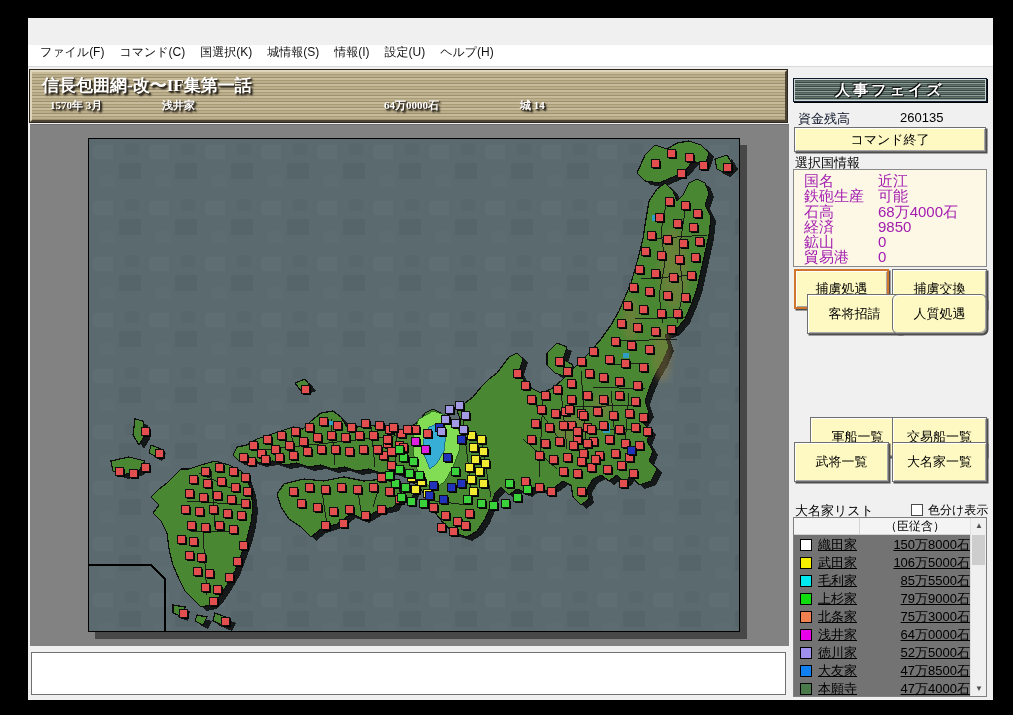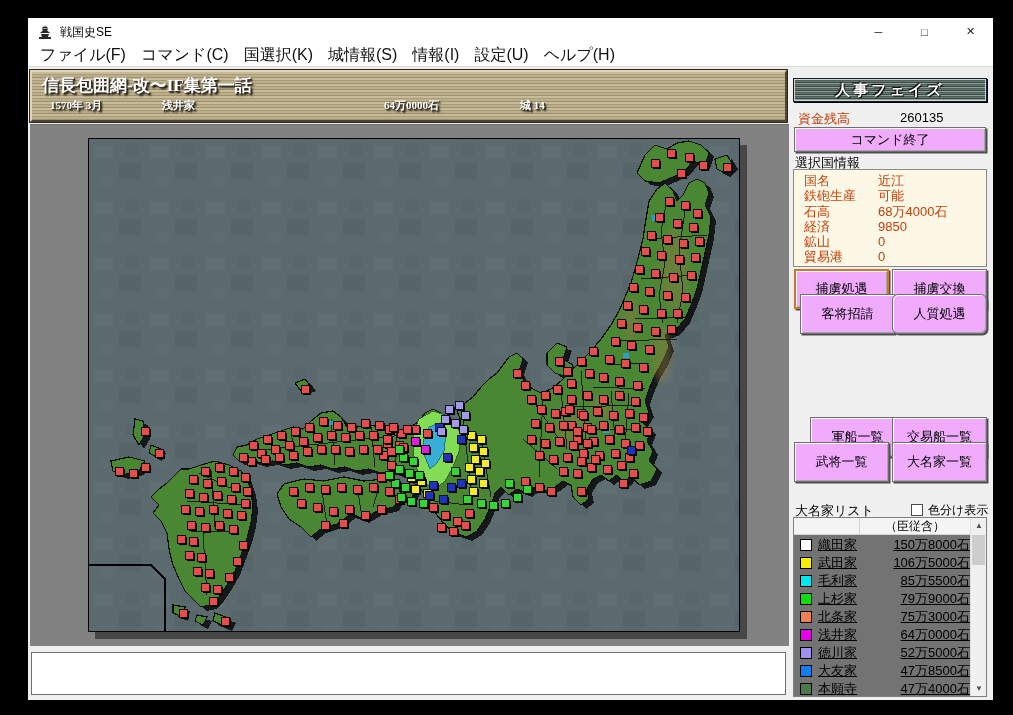--- a/index.html
+++ b/index.html
@@ -12,21 +12,21 @@
   #titlebar{position:absolute;left:0;top:0;width:100%;height:27px;background:#fff;}
   #title-icon{position:absolute;left:9px;top:6px;width:16px;height:16px;}
   #title-text{position:absolute;left:32px;top:6px;font-size:12px;color:#000;}
   .wbtn{position:absolute;top:0;width:45px;height:27px;display:flex;align-items:center;justify-content:center;
     font-size:11px;color:#222;background:#fff;}
   #btn-min{right:92px;} #btn-max{right:46px;} #btn-close{right:0;}
 
   
   #menubar{position:absolute;left:0;top:27px;width:100%;height:22px;background:#fff;
     border-bottom:1px solid #d9d9d9;display:flex;align-items:center;padding-left:6px;}
-  .menu-item{font-size:16px;color:#111;padding:2px 9px 2px 6px;white-space:nowrap;}
+  .menu-item{font-size:12px;color:#111;padding:2px 9px 8px 6px;white-space:nowrap;}
 
   
   #scen-header{position:absolute;left:2px;top:52px;width:757px;height:52px;
     background:repeating-linear-gradient(180deg,#c7bb99 0 2px,#a89b77 2px 3px,#bbae8a 3px 5px,#9d9070 5px 6px);
     border:2px solid;border-color:#ded5ba #4e4433 #4e4433 #ded5ba;box-shadow:0 0 0 1px #2e2820;}
   #scen-title{position:absolute;left:10px;top:2px;font-family:"Liberation Serif",serif;font-weight:bold;
     font-size:17px;color:#fff;text-shadow:1px 1px 0 #3a3020,2px 2px 2px #000;}
   .scen2{position:absolute;top:26px;font-family:"Liberation Serif",serif;font-weight:bold;font-size:11px;
     color:#fff;text-shadow:1px 1px 0 #3a3020,2px 2px 2px #000;}
   #scen-year{left:18px;} #scen-clan{left:130px;} #scen-koku{left:352px;} #scen-castles{left:488px;}
@@ -42,31 +42,31 @@
   #msgwrap{position:absolute;left:2px;top:630px;width:757px;height:50px;background:#f0f0f0;}
   #msgbox{position:absolute;left:1px;top:4px;width:755px;height:43px;background:#fff;border:1px solid #707070;}
 
   
   #panel{position:absolute;left:763px;top:52px;width:200px;height:628px;background:#f0f0f0;}
   #phase-header{position:absolute;left:2px;top:8px;width:194px;height:24px;border:1px solid #0e1c30;
     background:repeating-linear-gradient(180deg,#90a09a 0 1px,#4e5e5a 1px 2px,#66766f 2px 3px,#3a4844 3px 4px);
     box-shadow:inset 0 0 0 1px #cfd6d2,1px 1px 0 #000;
     color:#fff;font-weight:bold;font-size:15px;letter-spacing:3px;text-align:center;line-height:21px;
     text-shadow:1px 1px 1px #000,-1px -1px 1px #000;}
-  #funds-label{position:absolute;left:7px;top:40px;font-size:13px;color:#c2410c;}
+  #funds-label{position:absolute;left:7px;top:40px;font-size:13px;color:#0f172a;}
   #funds-value{position:absolute;left:109px;top:40px;font-size:13px;color:#000;}
-  .btn3d{background:#f0abfc;border:1px solid #6f6f6f;
+  .btn3d{background:#fef9c3;border:1px solid #6f6f6f;
     box-shadow:inset 1px 1px 0 #fff,inset -1px -1px 0 #a8a8a8,1.5px 1.5px 0 #4e4e4e;
     font-size:13px;color:#000;display:flex;align-items:center;justify-content:center;white-space:nowrap;}
   .btn3d.focused{border:2px solid #d0752c;}
   #cmd-end{position:absolute;left:3px;top:57px;width:192px;height:25px;}
   #country-label{position:absolute;left:4px;top:84px;font-size:13px;color:#000;}
   #country-box{position:absolute;left:2px;top:99px;width:194px;height:98px;background:#fdf8e6;
     border:1px solid #8a8a8a;padding:3px 0 0 10px;}
-  .crow{display:grid;grid-template-columns:74px 1fr;font-size:13px;line-height:15.3px;color:#c2410c;}
+  .crow{display:grid;grid-template-columns:74px 1fr;font-size:15px;line-height:15.3px;color:#a21caf;}
   .abtn{position:absolute;width:95px;height:40px;}
   #daimyo-label{position:absolute;left:4px;top:432px;font-size:13px;color:#000;}
   #color-check{position:absolute;left:120px;top:434px;width:12px;height:12px;background:#fff;border:1px solid #4a4a4a;}
   #color-check-label{position:absolute;left:137px;top:432px;font-size:12px;color:#000;}
   #daimyo-list{position:absolute;left:2px;top:447px;width:194px;height:180px;background:#737373;border:1px solid #808080;}
   #dl-header{position:absolute;left:0;top:0;width:176px;height:17px;background:#f4f4f4;
     border-bottom:1px solid #d4d4d4;display:grid;grid-template-columns:66px 1fr;font-size:12px;color:#000;}
   #dl-header .c1{border-right:1px solid #d4d4d4;}
   #dl-header .c2{text-align:center;line-height:16px;}
   #dl-rows{position:absolute;left:0;top:18px;width:176px;}
@@ -77,29 +77,20 @@
   .sb-arrow{position:absolute;left:0;width:16px;height:15px;font-size:8px;color:#505050;
     display:flex;align-items:center;justify-content:center;}
   #sb-up{top:0;} #sb-down{bottom:0;}
   #sb-thumb{position:absolute;left:1px;top:17px;width:13px;height:30px;background:#cdcdcd;}
 </style>
 </head>
 <body>
 
 <div id="window">
 
-  <div id="titlebar">
-    <svg id="title-icon" viewBox="0 0 16 16">
-      <path d="M2 13 h12 v2 H2 z M4 10 h8 l-1 3 H5 z M3 9 h10 l-2.2-2 H5.2 z M5 5 h6 l-1 2 H6 z M4.5 4.5 h7 L9.5 2.5 h-3 z" fill="#2a2a2a"></path>
-    </svg>
-    <span id="title-text">戦国史SE</span>
-    <div class="wbtn" id="btn-min">─</div>
-    <div class="wbtn" id="btn-max">□</div>
-    <div class="wbtn" id="btn-close">✕</div>
-  </div>
 
   <div id="menubar">
       <div class="menu-item">ファイル(F)</div>
       <div class="menu-item">コマンド(C)</div>
       <div class="menu-item">国選択(K)</div>
       <div class="menu-item">城情報(S)</div>
       <div class="menu-item">情報(I)</div>
       <div class="menu-item">設定(U)</div>
       <div class="menu-item">ヘルプ(H)</div>
     </div>
@@ -873,20 +864,20 @@
           </div>
         </div>
       <div id="scrollbar">
         <div class="sb-arrow" id="sb-up">▲</div>
         <div id="sb-thumb"></div>
         <div class="sb-arrow" id="sb-down">▼</div>
       </div>
     </div>
   <div class="btn3d abtn focused" style="left: 3px; top: 199px;">捕虜処遇</div>
       <div class="btn3d abtn" style="left: 101px; top: 199px;">捕虜交換</div>
-      <div class="btn3d abtn" style="left: 9px; top: 224px; font-family: Liberation Serif, serif;">客将招請</div>
+      <div class="btn3d abtn" style="left: 16px; top: 224px; font-family: Liberation Serif, serif;">客将招請</div>
       <div class="btn3d abtn" style="left: 101px; top: 224px; border-radius: 6px;">人質処遇</div>
       <div class="btn3d abtn" style="left: 3px; top: 347px; margin-left: 16px;">軍船一覧</div>
       <div class="btn3d abtn" style="left: 101px; top: 347px;">交易船一覧</div>
       <div class="btn3d abtn" style="left: 3px; top: 372px;">武将一覧</div>
       <div class="btn3d abtn" style="left: 101px; top: 372px;">大名家一覧</div>
     </div>
 </div>
 
 </body></html>

